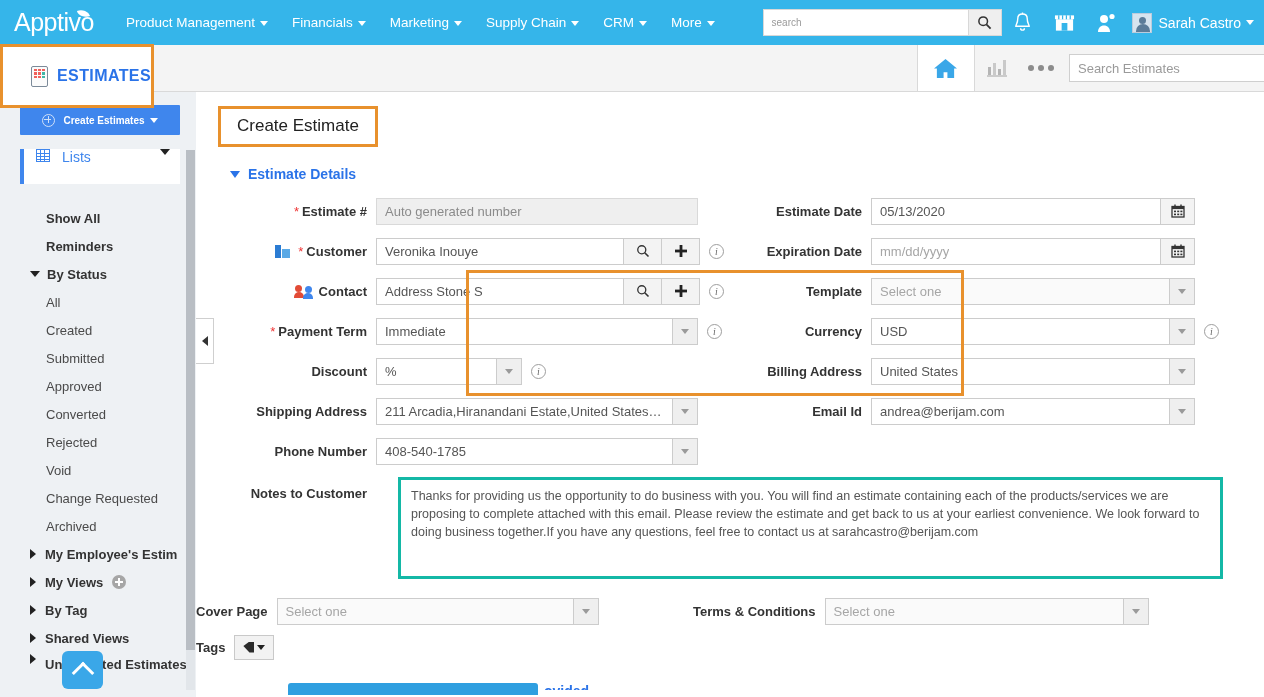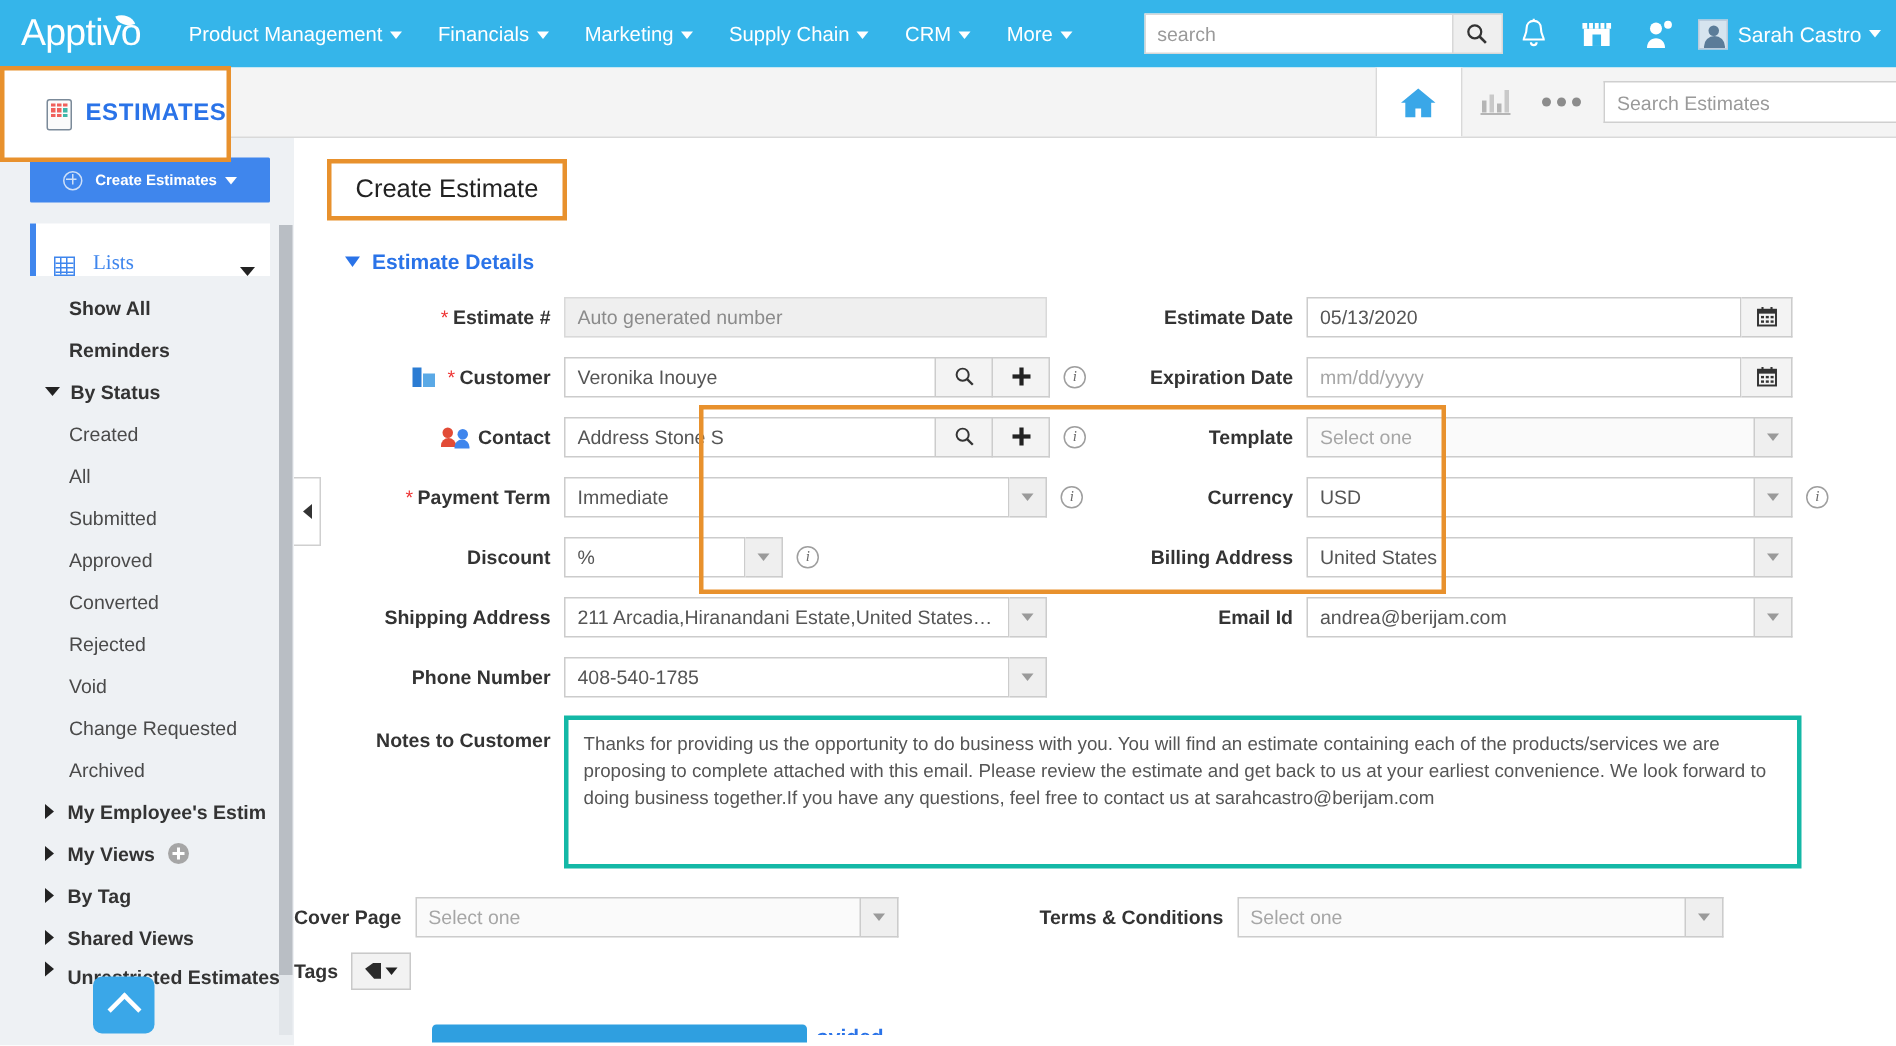--- a/index.html
+++ b/index.html
@@ -60,21 +60,21 @@
     display: flex;
     align-items: center;
   }
   .searchwrap { display: flex; align-items: center; }
   .searchwrap input {
     width: 205px; height: 27px;
     border: 1px solid #d8d8d8;
     border-right: none;
     background: #fff;
     padding: 0 8px;
-    font-size: 13px;
+    font-size: 10px;
     color: #555;
     font-family: "Liberation Sans", sans-serif;
     outline: none;
   }
   .searchwrap input::placeholder { color: #9a9a9a; }
   .searchbtn {
     width: 34px; height: 27px;
     background: #efefef;
     border: 1px solid #d8d8d8;
     display: flex; align-items: center; justify-content: center;
@@ -194,28 +194,27 @@
     border: 1.6px solid #cfe0f8;
     position: relative; margin-right: 8px; flex:none;
   }
   .plusc::before, .plusc::after {
     content:""; position:absolute; background:#cfe0f8;
   }
   .plusc::before { width:7px; height:1.6px; left:1px; top:4.2px; }
   .plusc::after { width:1.6px; height:7px; left:4.2px; top:1px; }
 
   .listshdr {
-    margin: 14px 16px 0 20px;
+    margin: 14px 16px 13px 20px;
     height: 35px;
     background: #ffffff;
     border-left: 4px solid #3f86ed;
-    display: flex; align-items: flex-end;
+    display: flex; align-items: flex-start;
     padding: 0 10px 0 12px;
     cursor: pointer;
-    font-family: Liberation Serif, serif;
   }
   .gridicon {
     width: 14px; height: 13px; border: 1.5px solid #3f86ed;
     margin-right: 12px; flex:none;
     background:
       linear-gradient(#3f86ed,#3f86ed) 0 2.5px/100% 1px no-repeat,
       linear-gradient(#3f86ed,#3f86ed) 0 5.5px/100% 1px no-repeat,
       linear-gradient(#3f86ed,#3f86ed) 0 8.5px/100% 1px no-repeat,
       linear-gradient(#3f86ed,#3f86ed) 3px 0/1px 100% no-repeat,
       linear-gradient(#3f86ed,#3f86ed) 7px 0/1px 100% no-repeat;
@@ -400,21 +399,21 @@
   }
   .contacticon b {
     position:absolute; width:7px; height:7px; border-radius:50%; background:#3f86ed;
     right:0; top:2px;
   }
   .contacticon u {
     position:absolute; width:10px; height:6px; border-radius:5px 5px 0 0;
     background:#3f86ed; right:-1px; bottom:0px; text-decoration:none;
   }
 
-  .notesrow { display: flex; margin-top: 6px; }
+  .notesrow { display: flex; margin-top: 6px; gap: 22px; }
   .noteslbl {
     width: 180px; text-align: right; padding-right: 9px;
     font-size: 13px; font-weight: bold; color:#333; padding-top: 9px;
   }
   .notesbox {
     width: 825px; height: 102px;
     border: 3px solid #14b8a6; background:#fff;
     padding: 7px 10px; font-size: 12.5px; color: #555; line-height: 18px;
     overflow: hidden;
   }
@@ -577,24 +576,24 @@
           <span>Show All</span>
         </div>
       <div class="navrow bold">
           <span>Reminders</span>
         </div>
       <div class="navrow group">
           <i class="cd"></i>
           <span>By Status</span>
         </div>
       <div class="navrow">
+          <span>All</span>
+        </div>
+      <div class="navrow">
           <span>Created</span>
-        </div>
-      <div class="navrow">
-          <span>All</span>
         </div>
       <div class="navrow">
           <span>Submitted</span>
         </div>
       <div class="navrow">
           <span>Approved</span>
         </div>
       <div class="navrow">
           <span>Converted</span>
         </div>

